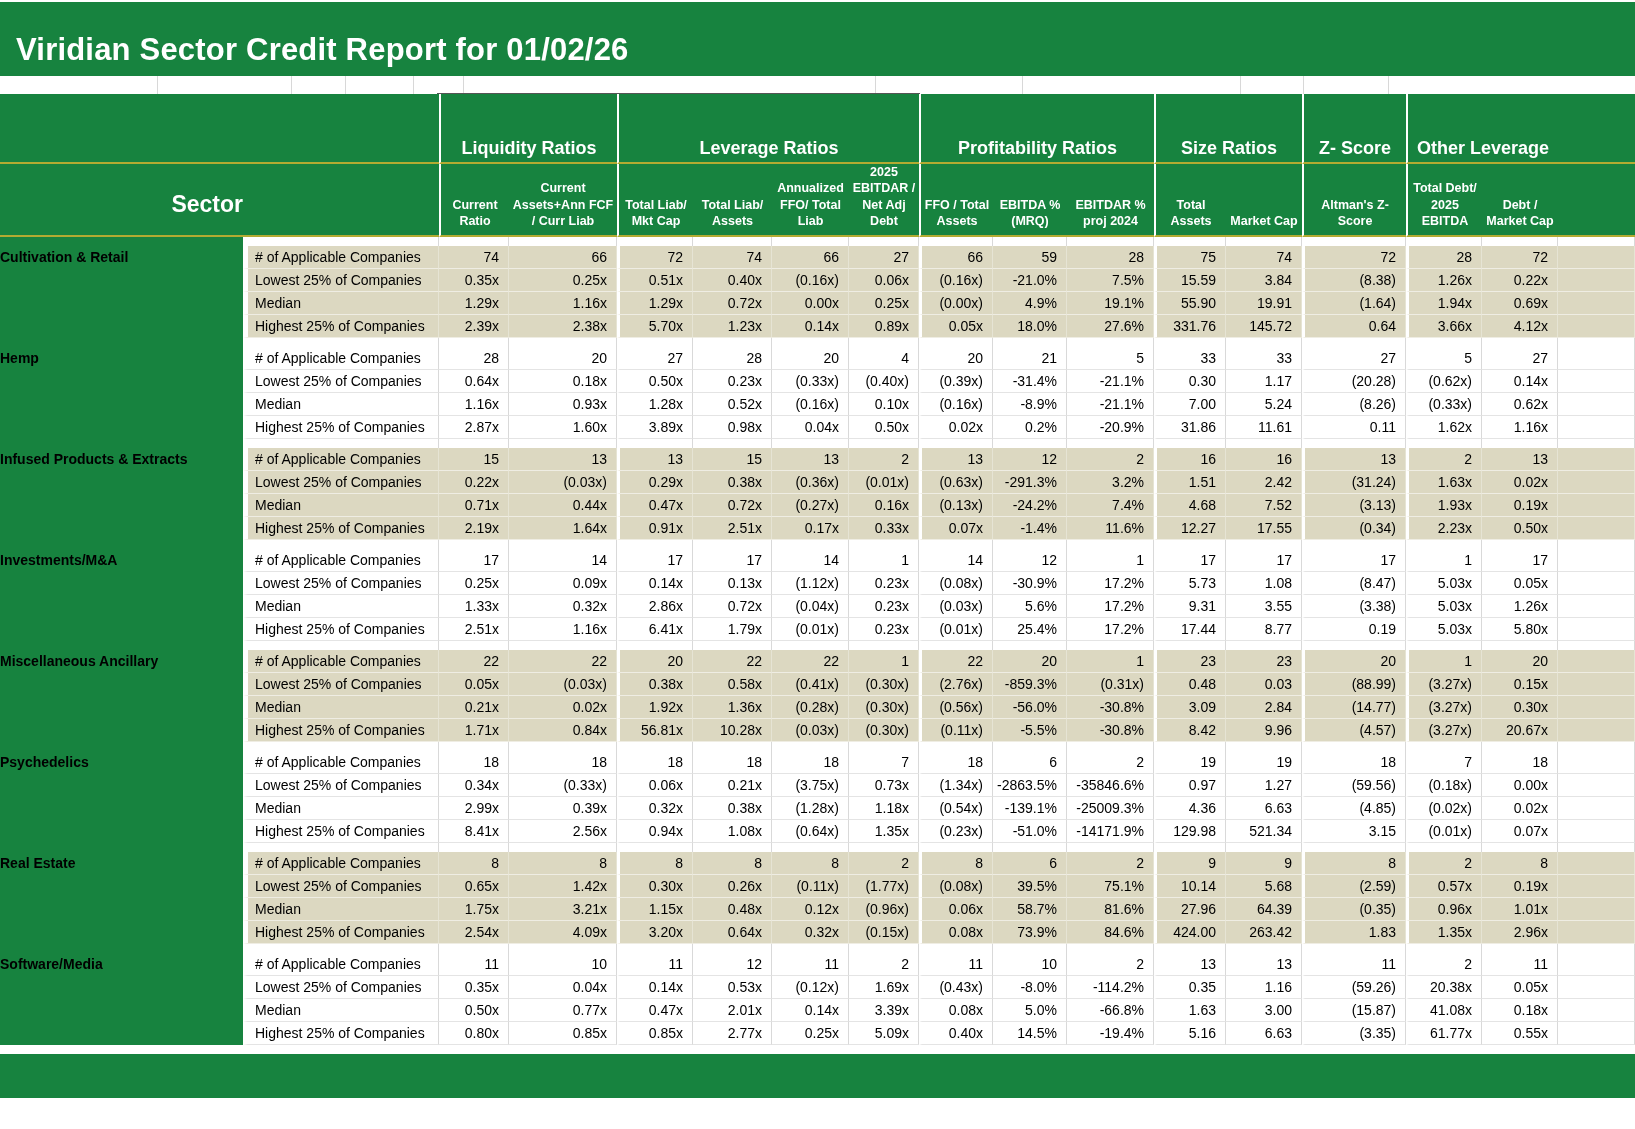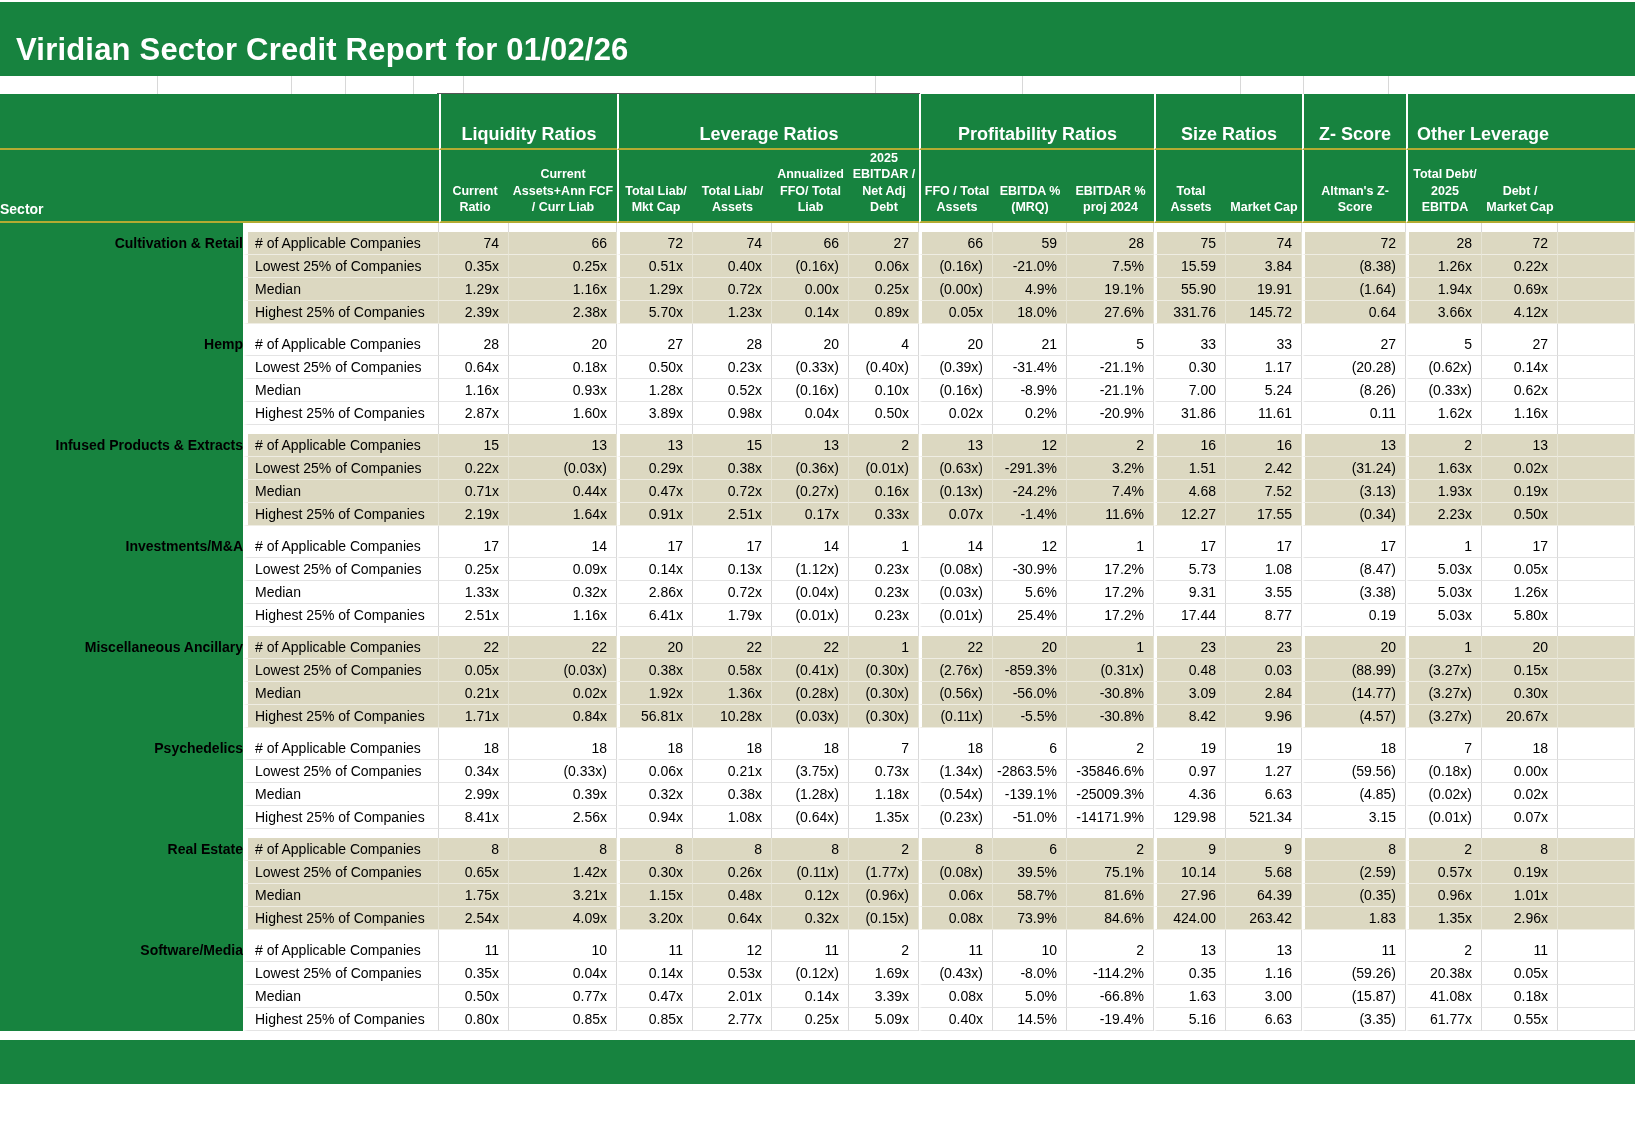--- a/index.html
+++ b/index.html
@@ -22,37 +22,37 @@
   .gapstrip .vlines{position:absolute;top:0;left:157px;width:1px;height:100%;background:#d8d8d8;
       box-shadow:134px 0 #d8d8d8,188px 0 #d8d8d8,256px 0 #d8d8d8,306px 0 #d8d8d8,
                  718px 0 #d8d8d8,865px 0 #d8d8d8,1083px 0 #d8d8d8,1146px 0 #d8d8d8,1231px 0 #d8d8d8;}
   .gapstrip .dline{position:absolute;left:437px;width:483px;bottom:0;height:1px;background:#555;}
 
   
   table{border-collapse:separate;border-spacing:0;table-layout:fixed;width:1635px;}
   td{overflow:hidden;}
 
   
-  .grp-row td{background:var(--green);height:56px;vertical-align:bottom;
+  .grp-row td{background:var(--green);height:70px;vertical-align:bottom;
               border-bottom:2px solid var(--yellow);text-align:center;}
   .grp{color:#fff;font-weight:bold;font-size:18px;text-align:center;
        padding-bottom:3px;border-left:2px solid #fff;white-space:nowrap;}
   .grp.nosep{border-left:none;}
   .sub-row td{background:var(--green);height:59px;vertical-align:bottom;
               border-bottom:2px solid var(--yellow);}
   .colh{color:#fff;font-weight:bold;font-size:12.5px;line-height:1.3;text-align:center;
         padding:0 3px 6px 3px;white-space:normal;}
   .hsep{border-left:2px solid #fff;margin-top:34px;}
-  .sector-head{color:#fff;font-weight:bold;font-size:14px;text-align:left;
-               vertical-align:bottom;padding-bottom:4px;}
+  .sector-head{color:#fff;font-weight:bold;font-size:23px;text-align:right;
+               vertical-align:bottom;padding-bottom:17px;}
 
   
   .sec-cell{background:var(--green);}
-  .sec-name{color:#fff;font-weight:bold;font-size:15px;text-align:right;
-            vertical-align:top;padding-top:3px;white-space:nowrap;padding-left:23px;}
+  .sec-name{color:#fff;font-weight:bold;font-size:15px;text-align:left;
+            vertical-align:top;padding-top:3px;white-space:nowrap;}
 
   
   .gaprow td{height:9px;font-size:0;line-height:0;background:#fff;
              border-right:1px solid var(--grid);}
   .gaprow .sec-cell{background:var(--green);border-right:none;}
 
   
   .data-row td{height:23px;font-size:14px;white-space:nowrap;color:#000;}
   .lbl{text-align:left;padding-left:7px;border-left:5px solid #fff;margin-top:15px;}
   .val{text-align:right;padding-right:9px;}

